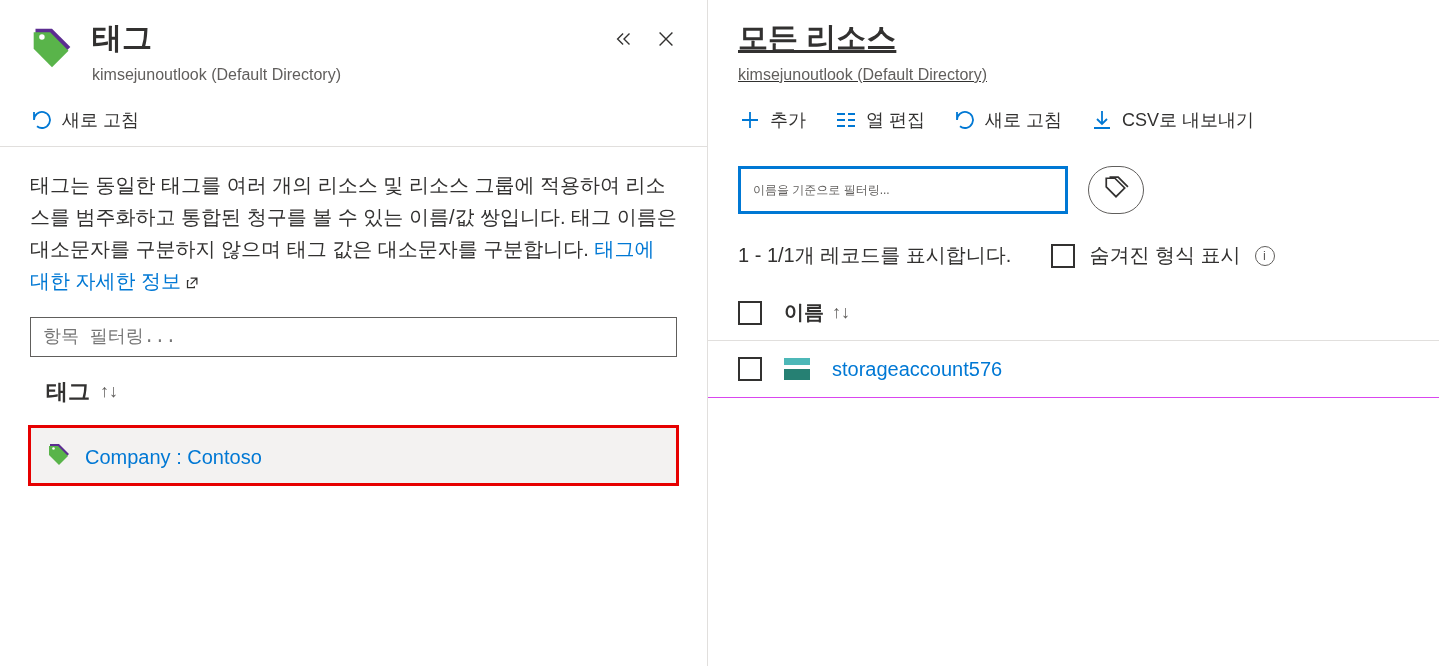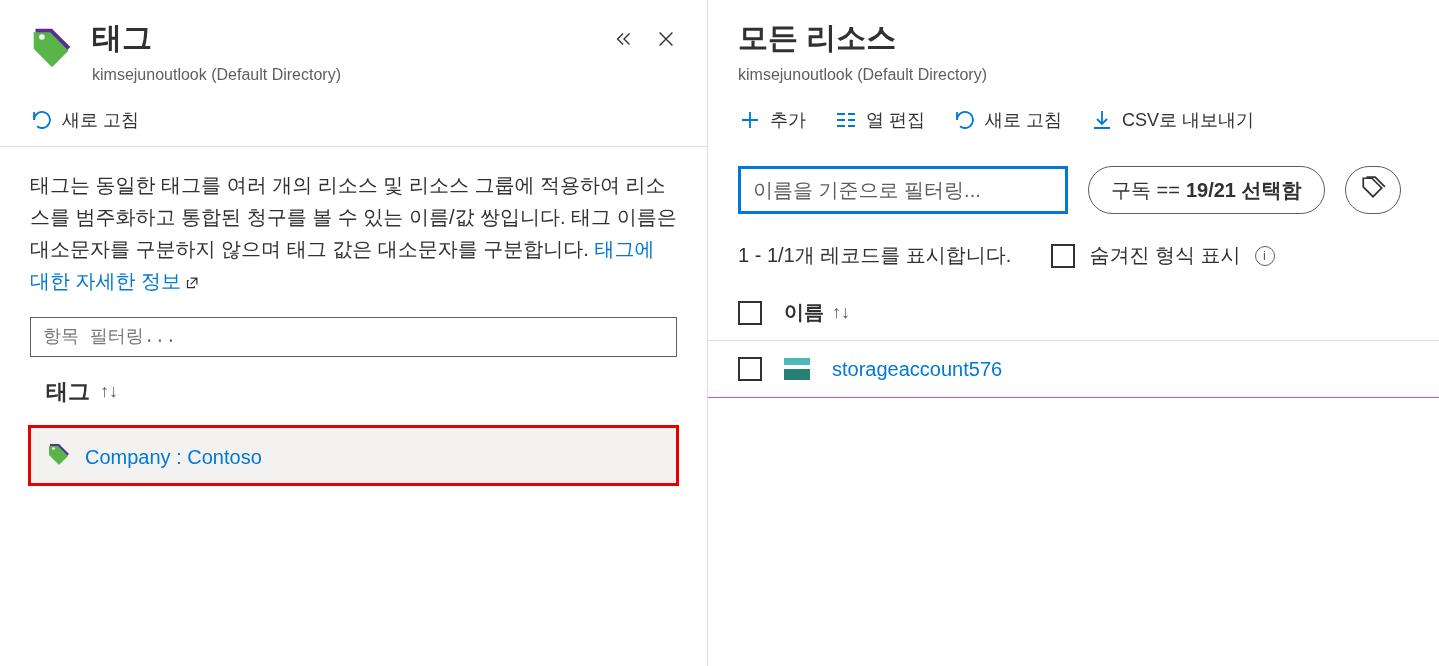--- a/index.html
+++ b/index.html
@@ -105,32 +105,32 @@
       border: 3px solid #e60000;
       background: #f3f2f1;
       padding: 14px 16px;
       display: flex;
       align-items: flex-end;
       gap: 14px;
       cursor: pointer;
     }
     .tag-row-link { color: #0078d4; font-size: 20px; }
     
-    .right-panel .panel-header { padding-left: 30px; }
+    .right-panel .panel-header { padding-left: 30px; text-decoration: underline; }
     .filter-row {
       display: flex;
       gap: 20px;
       padding: 20px 30px 12px 30px;
       align-items: center;
     }
     .name-filter {
       width: 330px;
       height: 48px;
       border: 3px solid #0078d4;
-      font-size: 20px;
+      font-size: 12px;
       padding: 0 12px;
       font-family: inherit;
     }
     .name-filter::placeholder { color: #605e5c; }
     .pill {
       border: 1px solid #605e5c;
       border-radius: 30px;
       height: 48px;
       display: flex;
       align-items: center;
@@ -292,24 +292,20 @@
     <div class="toolbar-item">
       <svg width="24" height="24" viewBox="0 0 24 24" fill="none" stroke="#0078d4" stroke-width="1.8">
           <path d="M12 3 v13 M7 11 l5 5 l5 -5 M4 20 h16"></path>
         </svg>
       <span>CSV로 내보내기</span>
     </div>
   </div>
 
   <div class="filter-row">
     <input class="name-filter" placeholder="이름을 기준으로 필터링..." style="">
-    <div class="pill">
-      <span>구독 == </span>
-      <strong>19/21 선택함</strong>
-    </div>
     <div class="pill icon-only">
       <span>
         <svg width="26" height="26" viewBox="0 0 24 24" fill="none" stroke="#323130" stroke-width="1.6">
             <path d="M3 3 L11 3 L20 12 L12 20 L3 11 Z M7 7 l0 0"></path>
             <path d="M6 2 L14 2 L23 11"></path>
           </svg>
       </span>
     </div>
   </div>
 

